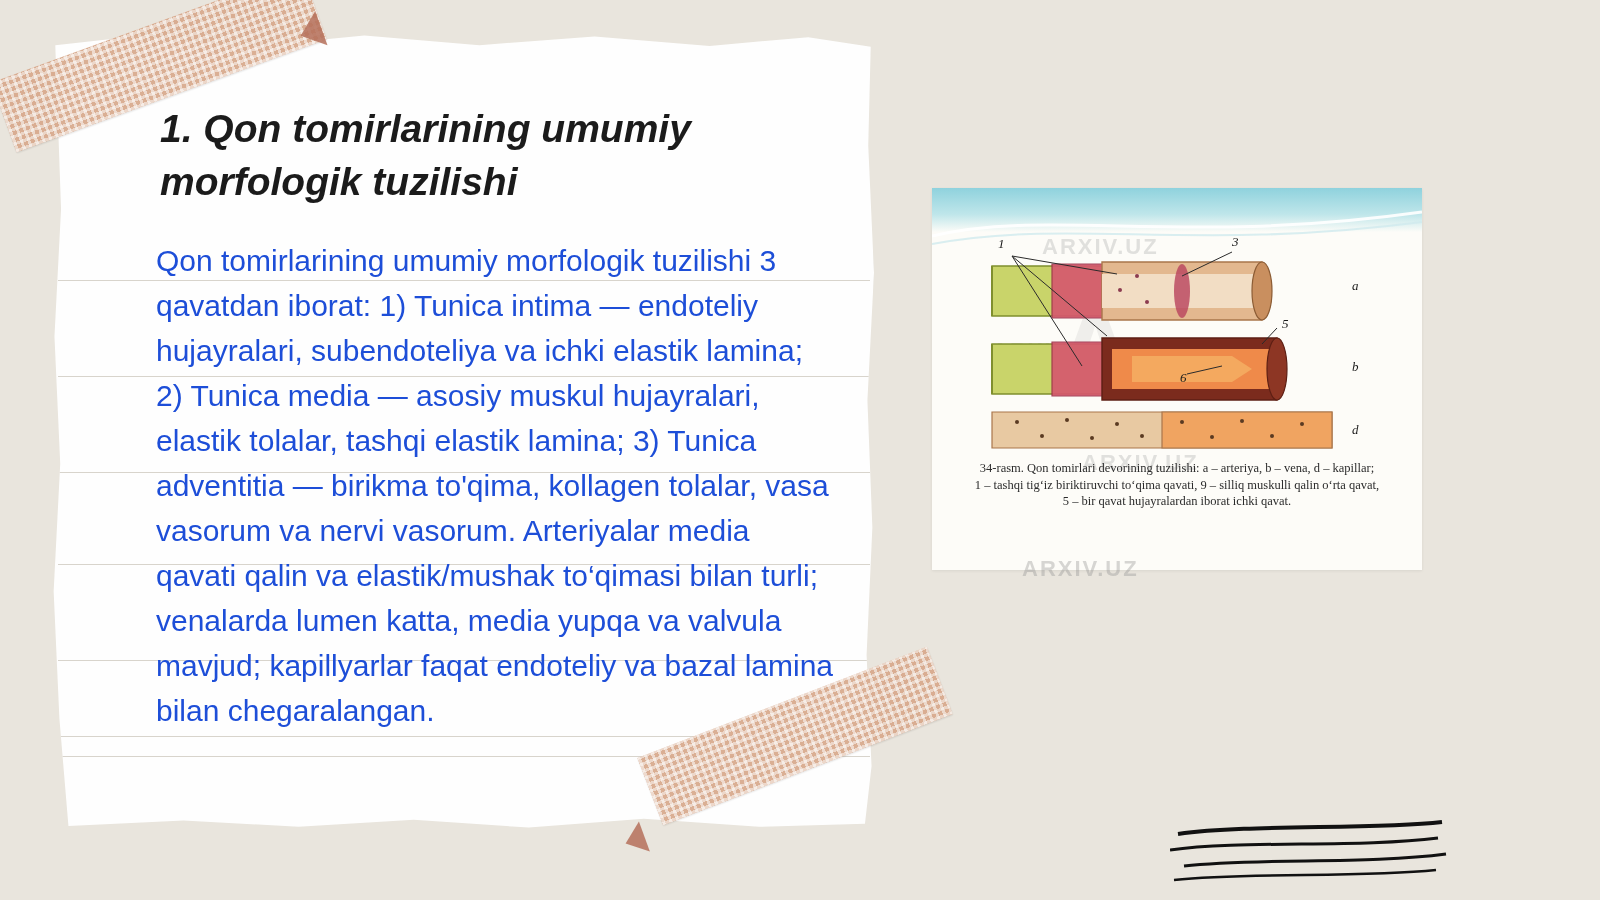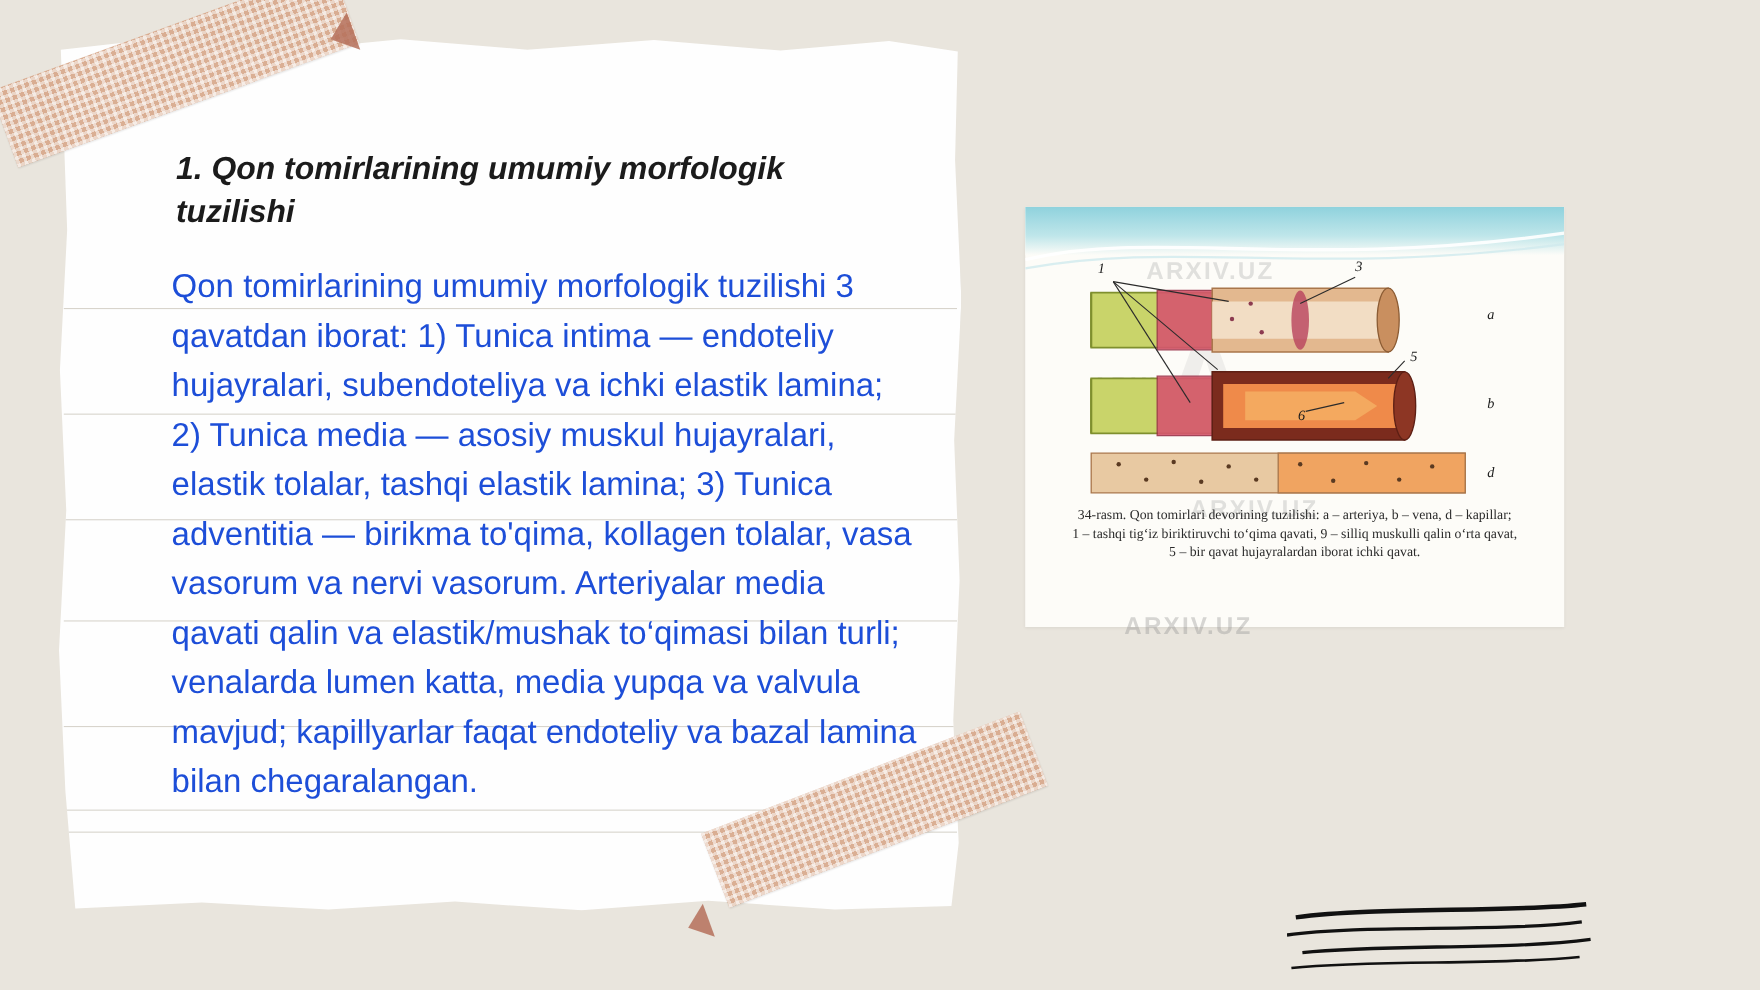--- a/index.html
+++ b/index.html
@@ -100,26 +100,25 @@
     transform: rotate(-20deg);
     opacity: 0.85;
   }
 
   
   .title {
     position: absolute;
     left: 160px;
     top: 103px;
     width: 560px;
-    font-size: 29px;
+    font-size: 39px;
     font-weight: bold;
     font-style: italic;
     line-height: 1.35;
     color: #1b1b1b;
-    margin-top: 32px;
   }
   .body-text {
     position: absolute;
     left: 156px;
     top: 238px;
     width: 680px;
     font-size: 30px;
     line-height: 1.5;
     color: #1d4ed8;
   }

